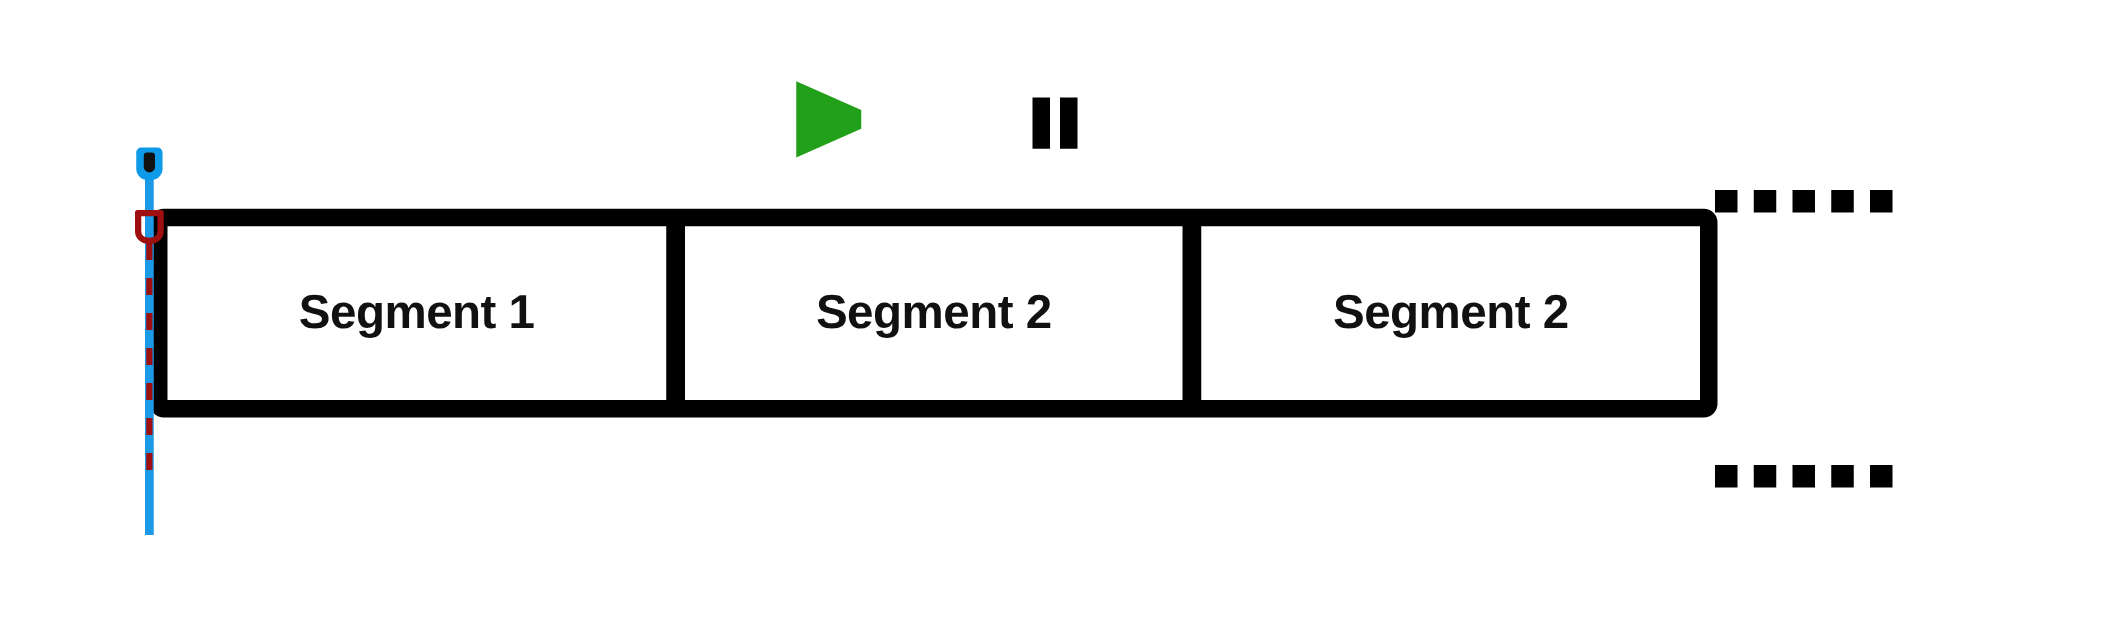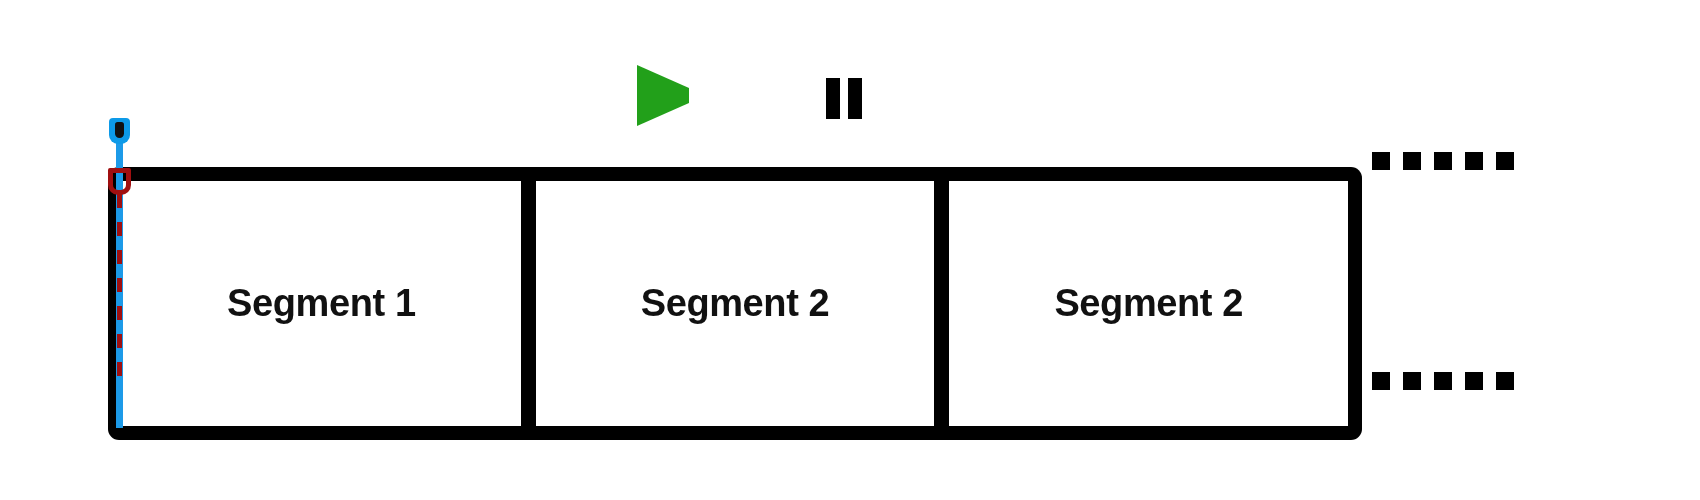--- a/index.html
+++ b/index.html
@@ -63,24 +63,24 @@
     width: 14px;
     height: 41px;
     background: #000000;
   }
   .pause-bar.left  { left: 0px; }
   .pause-bar.right { left: 22px; }
 
   
   .track {
     position: absolute;
-    left: 108px;
+    left: 120px;
     top: 167px;
     width: 1254px;
-    height: 273px;
+    height: 167px;
     background: #000000;
     border-radius: 11px;
     box-sizing: border-box;
   }
   .segments {
     position: absolute;
     left: 14px;
     top: 14px;
     right: 14px;
     bottom: 14px;

